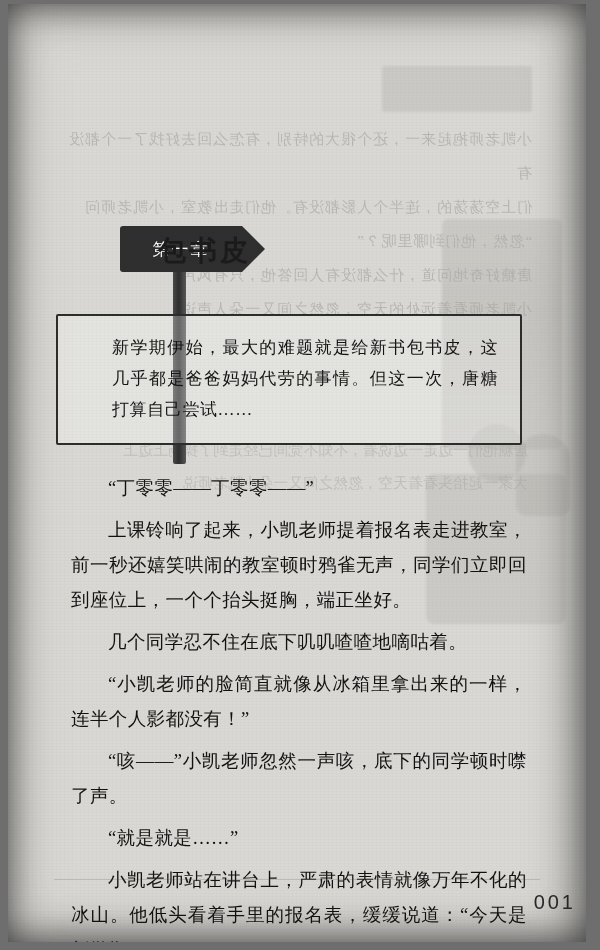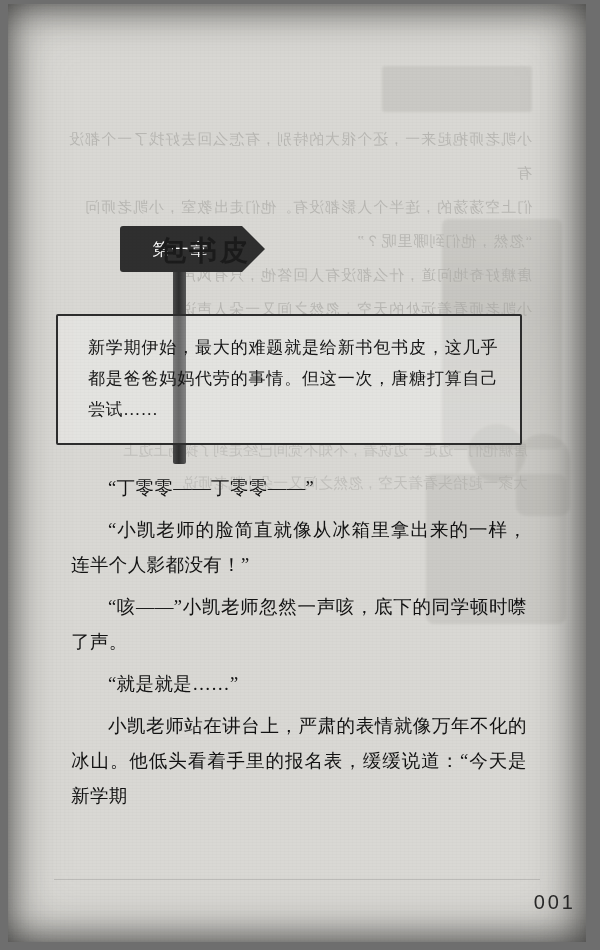--- a/index.html
+++ b/index.html
@@ -177,20 +177,21 @@
     border: 2px solid #2d2d2d;
     border-radius: 2px;
     background: rgba(255,255,255,0.28);
   }
   .summary-text {
     font-size: 17px;
     line-height: 31px;
     color: #161616;
     letter-spacing: .6px;
     text-align: justify;
+    margin-left: 24px;
   }
 
   
   .body-text {
     position: absolute;
     left: 56px;
     top: 460px;
     width: 470px;
     font-size: 18.5px;
     line-height: 35px;
@@ -248,20 +249,22 @@
     <div class="sign-plate">第一章</div>
   </div>
   <div class="chapter-title">包书皮</div>
 
   <div class="summary-box">
     <div class="summary-text">新学期伊始，最大的难题就是给新书包书皮，这几乎都是爸爸妈妈代劳的事情。但这一次，唐糖打算自己尝试……</div>
   </div>
 
   <div class="body-text">
     <p>“丁零零——丁零零——”</p>
+    <p>上课铃响了起来，小凯老师提着报名表走进教室，前一秒还嬉笑哄闹的教室顿时鸦雀无声，同学们立即回到座位上，一个个抬头挺胸，端正坐好。</p>
+    <p>几个同学忍不住在底下叽叽喳喳地嘀咕着。</p>
     <p>“小凯老师的脸简直就像从冰箱里拿出来的一样，连半个人影都没有！”</p>
     <p>“咳——”小凯老师忽然一声咳，底下的同学顿时噤了声。</p>
     <p>“就是就是……”</p>
     <p>小凯老师站在讲台上，严肃的表情就像万年不化的冰山。他低头看着手里的报名表，缓缓说道：“今天是新学期</p>
   </div>
 
   <div class="folio-rule"></div>
   <div class="folio">001</div>
 
   <div class="grain"></div>

